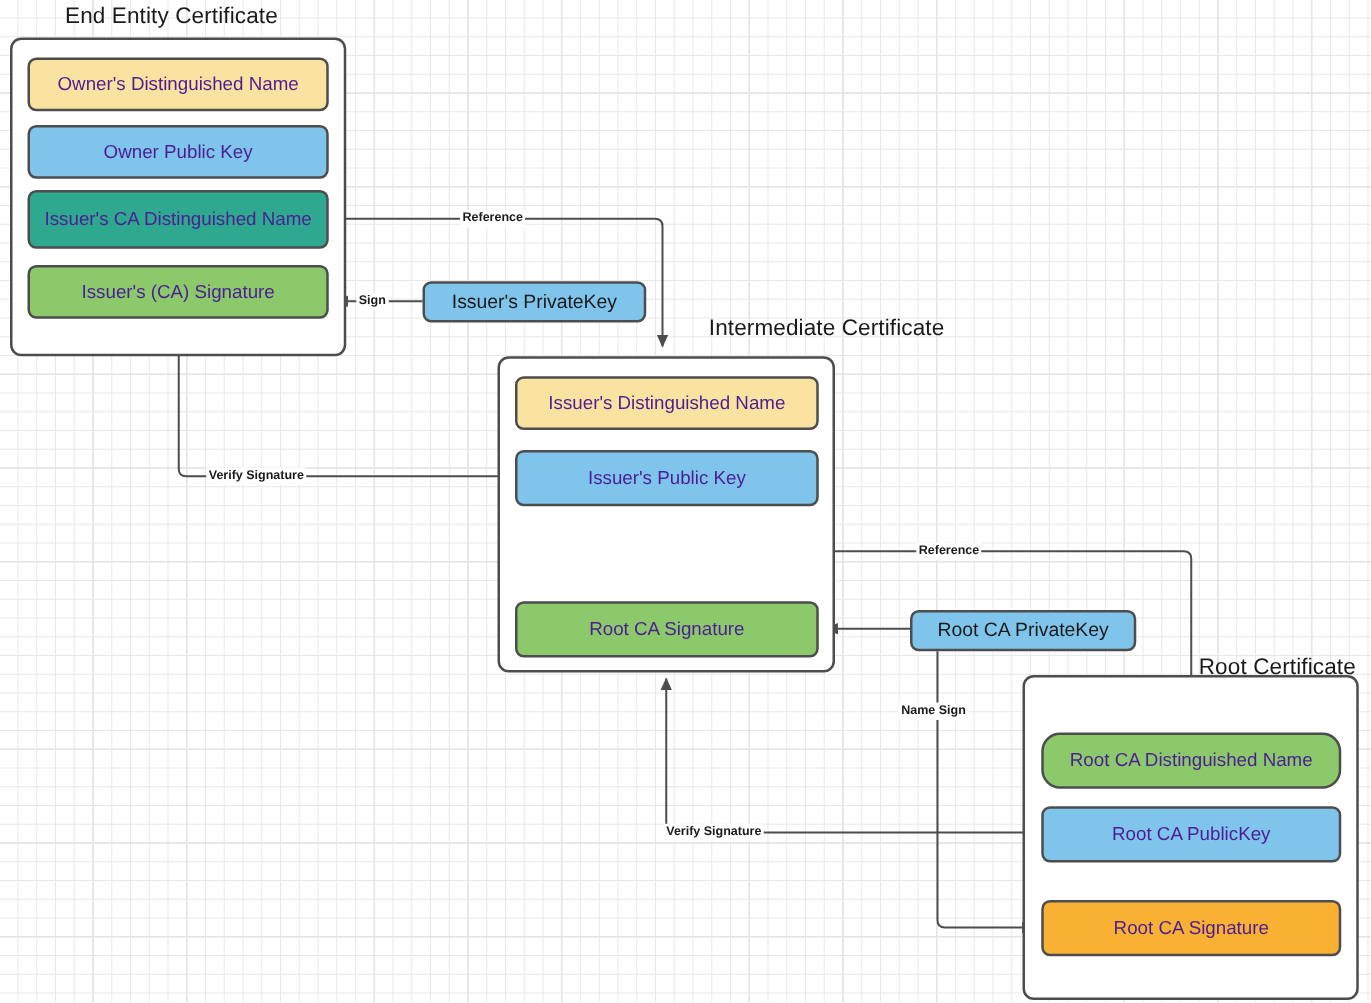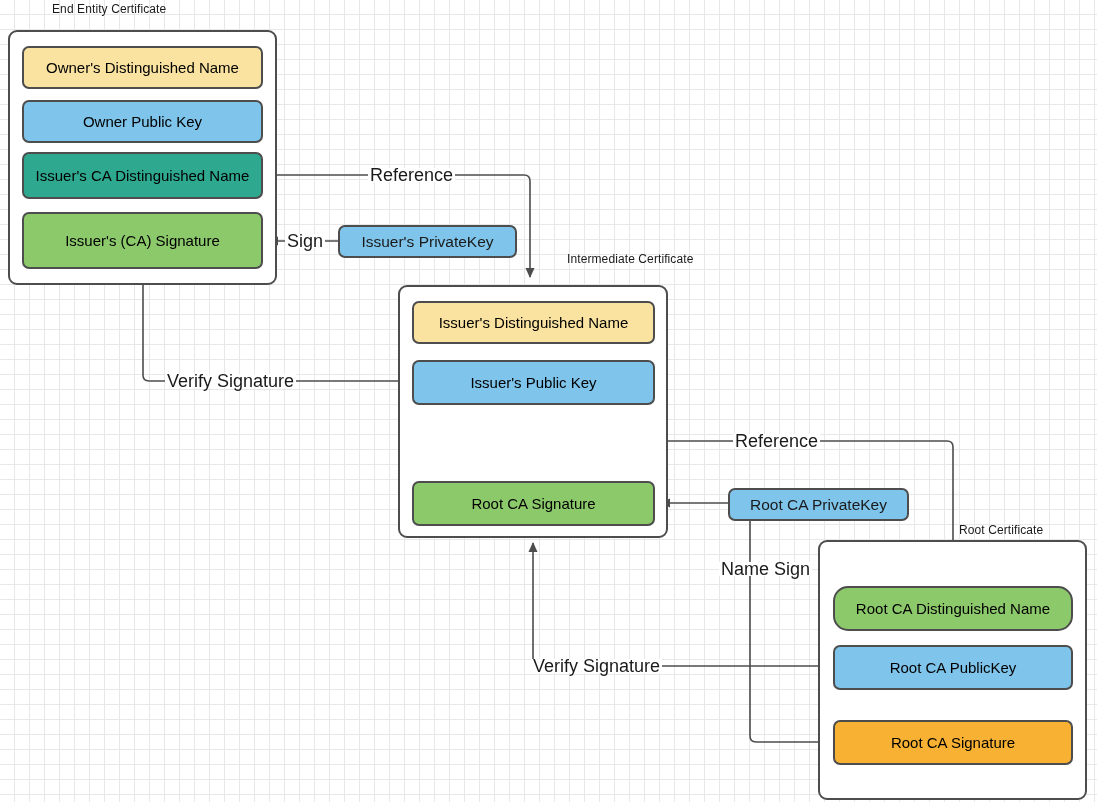--- a/index.html
+++ b/index.html
@@ -32,56 +32,56 @@
   }
   .cert-container {
     position: absolute;
     box-sizing: border-box;
     background: #ffffff;
     border: 2.4px solid #4d4d4d;
     border-radius: 9px;
   }
   .cert-title {
     position: absolute;
-    font-size: 12px;
+    font-size: 18px;
     color: #1a1a1a;
     white-space: nowrap;
     letter-spacing: 0.1px;
   }
   .field {
     position: absolute;
     box-sizing: border-box;
     border: 2.2px solid #4d4d4d;
     border-radius: 7px;
     display: flex;
     align-items: center;
     justify-content: center;
     text-align: center;
     font-size: 15px;
-    color: #000000;
+    color: #4c1d95;
     line-height: 1.2;
     padding: 0 6px;
   }
   .key-box {
     position: absolute;
     box-sizing: border-box;
     border: 2.2px solid #4d4d4d;
     border-radius: 7px;
     display: flex;
     align-items: center;
     justify-content: center;
     text-align: left;
     font-size: 15.5px;
     color: #1a1a1a;
     background: #7FC4EB;
   }
   .edge-label {
     position: absolute;
-    font-size: 18px;
-    font-weight: normal;
+    font-size: 10px;
+    font-weight: bold;
     color: #1a1a1a;
     background: #ffffff;
     white-space: nowrap;
     padding: 0 2px;
     line-height: 14px;
   }
 </style>
 </head>
 <body>
 
@@ -114,21 +114,21 @@
   <div class="cert-title" style="left:52px; top:2px;">End Entity Certificate</div>
 
   <div class="cert-container" style="left:8px; top:30px; width:269px; height:255px;"></div>
 
   <div class="field" style="left:22px; top:46px; width:241px; height:43px; background:#FAE3A0;">Owner's Distinguished Name</div>
 
   <div class="field" style="left:22px; top:100px; width:241px; height:43px; background:#7FC4EB;">Owner Public  Key</div>
 
   <div class="field" style="left:22px; top:152px; width:241px; height:47px; background:#2EA88F;">Issuer's CA Distinguished Name</div>
 
-  <div class="field" style="left:22px; top:212px; width:241px; height:57px; background:#8CC96B;">Issuer's (CA) Signature</div>
+  <div class="field" style="left:22px; top:212px; width:241px; height:43px; background:#8CC96B;">Issuer's (CA) Signature</div>
 
   <div class="key-box" style="left:338px; top:225px; width:179px; height:33px;">Issuer's PrivateKey</div>
 
   <div class="cert-title" style="left:567px; top:252px;">Intermediate Certificate</div>
 
   <div class="cert-container" style="left:398px; top:285px; width:270px; height:253px;"></div>
 
   <div class="field" style="left:412px; top:301px; width:243px; height:43px; background:#FAE3A0;">Issuer's Distinguished Name</div>
 
   <div class="field" style="left:412px; top:360px; width:243px; height:45px; background:#7FC4EB;">Issuer's Public  Key</div>

